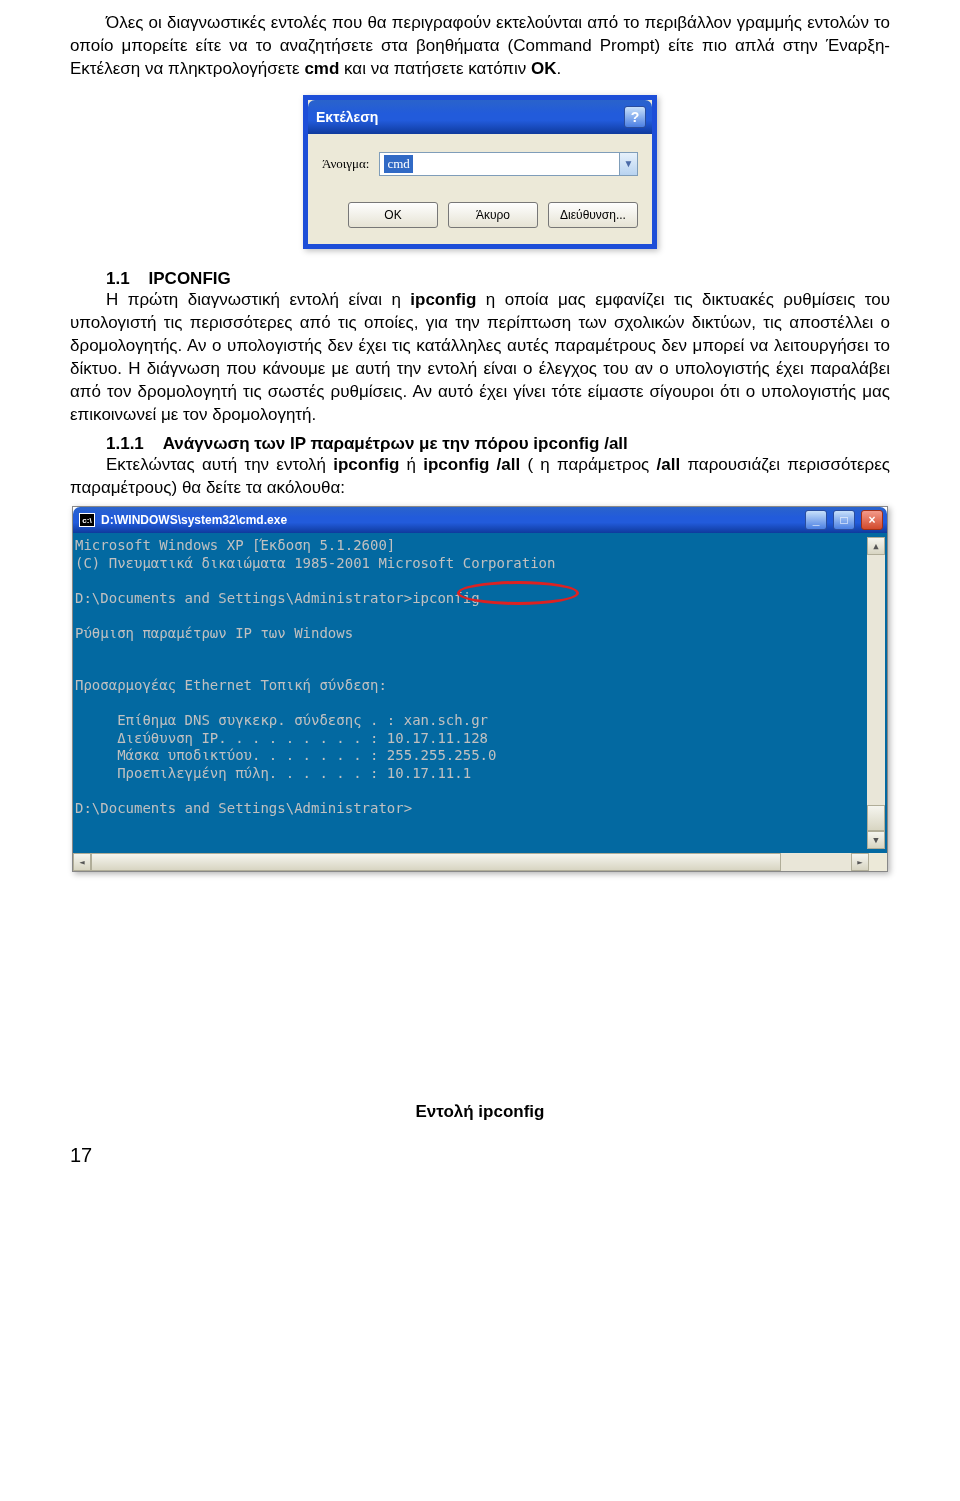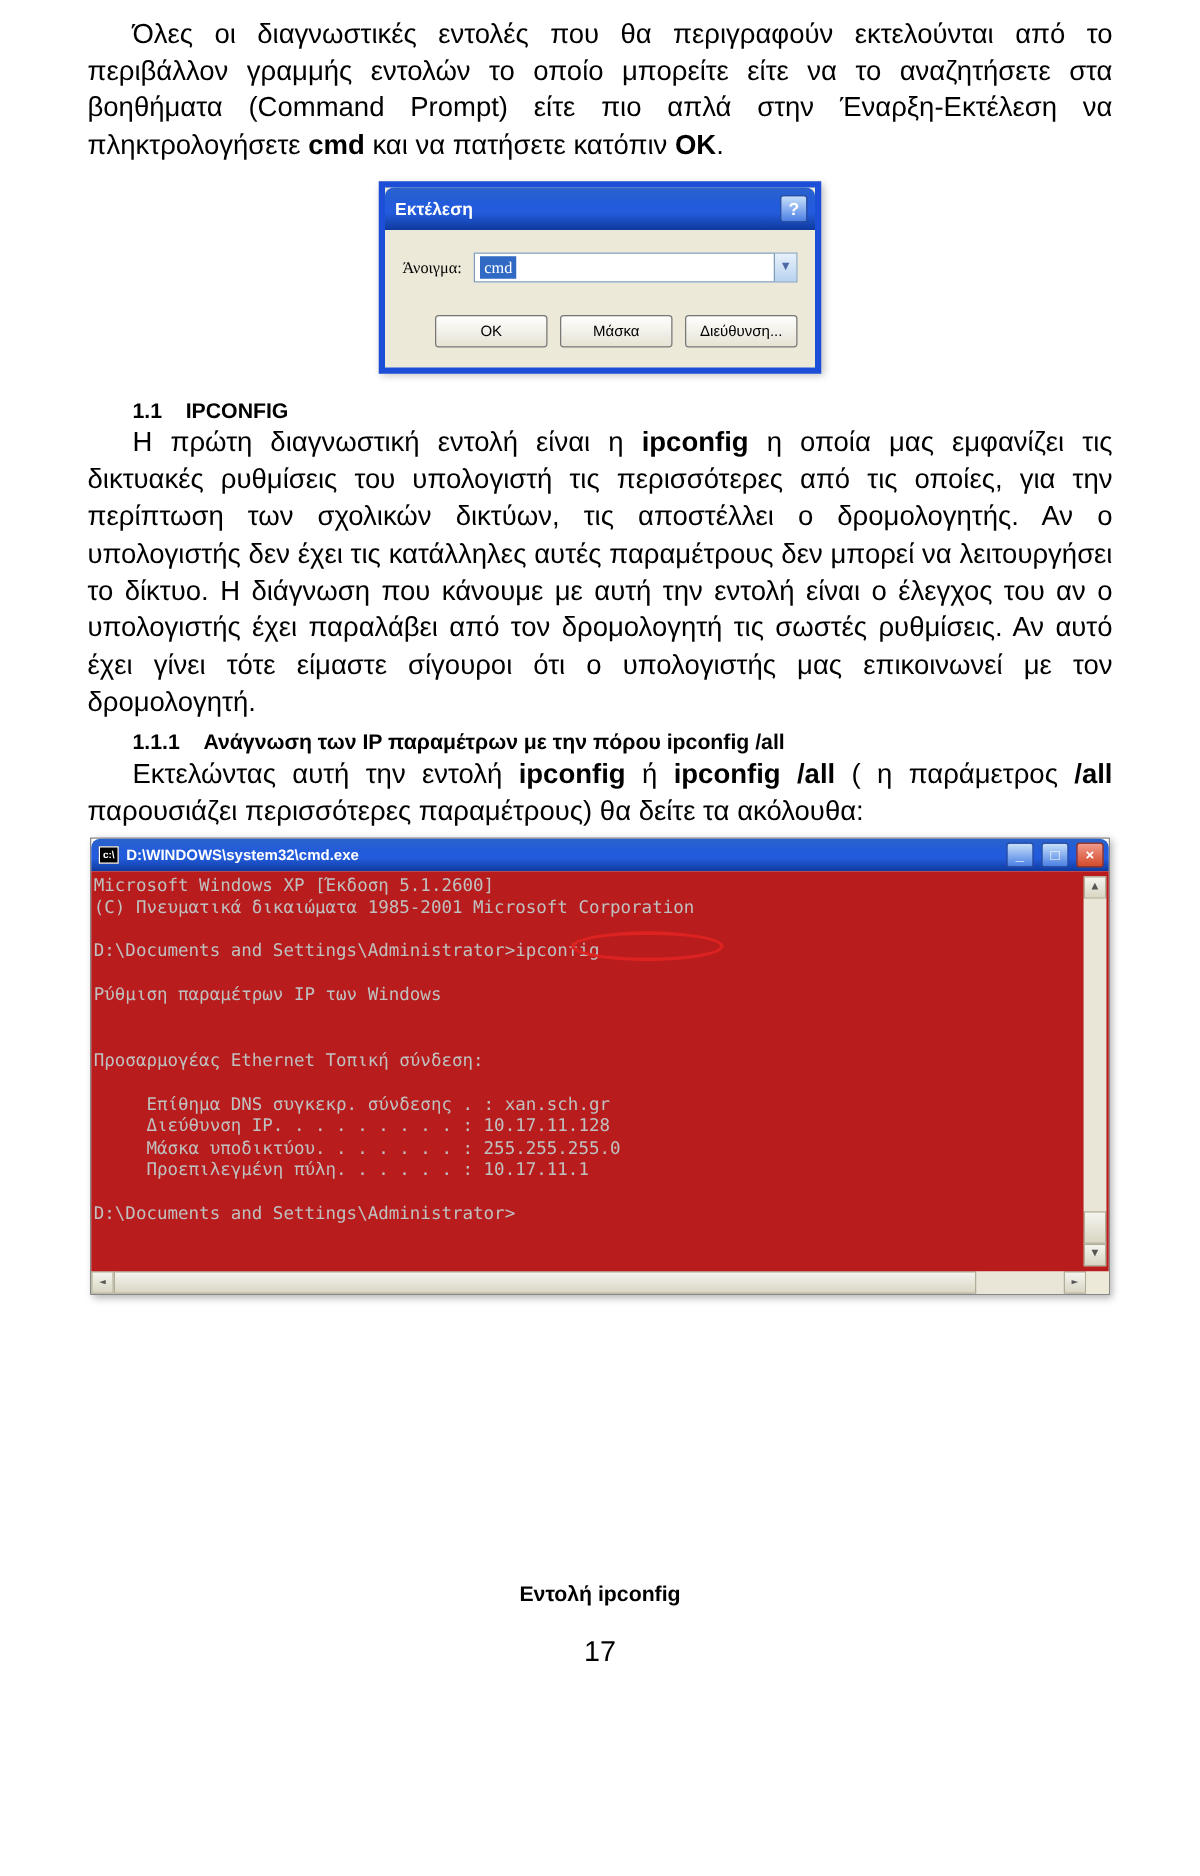--- a/index.html
+++ b/index.html
@@ -8,21 +8,21 @@
     padding: 0;
     font-family: Verdana, Arial, sans-serif;
     background: #fff;
     width: 960px;
   }
   .page {
     width: 960px;
     padding: 12px 70px 20px 70px;
   }
   .para {
-    font-size: 22px;
+    font-size: 17px;
     line-height: 1.35;
     text-align: justify;
     margin: 0 0 6px 0;
   }
   .indent { text-indent: 36px; }
   .bold { font-weight: bold; }
 
   
   .run-dialog {
     width: 354px;
@@ -164,21 +164,21 @@
     font-family: Arial;
     font-weight: bold;
     font-size: 12px;
     color:#fff;
   }
   .cmd-close {
     background: linear-gradient(#f39a8a,#d24a2c);
     border: 1px solid #a03018;
   }
   .cmd-body {
-    background: #b91c1c;
+    background: #0369a1;
     color: #c0c0c0;
     font-size: 14px;
     line-height: 1.25;
     height: 320px;
     padding: 4px 2px;
     position: relative;
     white-space: pre;
     display: flex;
   }
   .cmd-text-area { flex: 1; overflow: hidden; }
@@ -217,22 +217,22 @@
     pointer-events: none;
   }
 
   .caption {
     text-align: center;
     font-weight: bold;
     font-size: 17px;
     margin-top: 230px;
   }
   .pagenum {
-    text-align: center;
-    font-size: 23px;
+    text-align: left;
+    font-size: 20px;
     margin-top: 22px;
   }
 </style>
 </head>
 <body>
 
 <div class="page">
 
   <p class="para indent">
     <span>Όλες οι διαγνωστικές εντολές που θα περιγραφούν εκτελούνται από το περιβάλλον γραμμής εντολών το οποίο μπορείτε είτε να το αναζητήσετε στα βοηθήματα (Command Prompt) είτε πιο απλά στην Έναρξη-Εκτέλεση να πληκτρολογήσετε </span><span class="bold">cmd</span><span> και να πατήσετε κατόπιν </span><span class="bold">OK</span><span>.</span>
@@ -246,21 +246,21 @@
     <div class="run-body">
       <div class="run-row2">
         <div class="run-open-label">Άνοιγμα:</div>
         <div class="run-combo">
           <span class="run-combo-val">cmd</span>
           <div class="run-combo-arrow">▼</div>
         </div>
       </div>
       <div class="run-buttons">
         <div class="run-btn">OK</div>
-        <div class="run-btn">Μάσκα</div>
+        <div class="run-btn">Άκυρο</div>
         <div class="run-btn">Διεύθυνση...</div>
       </div>
     </div>
   </div>
 
   <div class="sec-h">
     <span>1.1</span>&nbsp;&nbsp;&nbsp;&nbsp;<span>IPCONFIG</span>
   </div>
 
   <p class="para indent">

